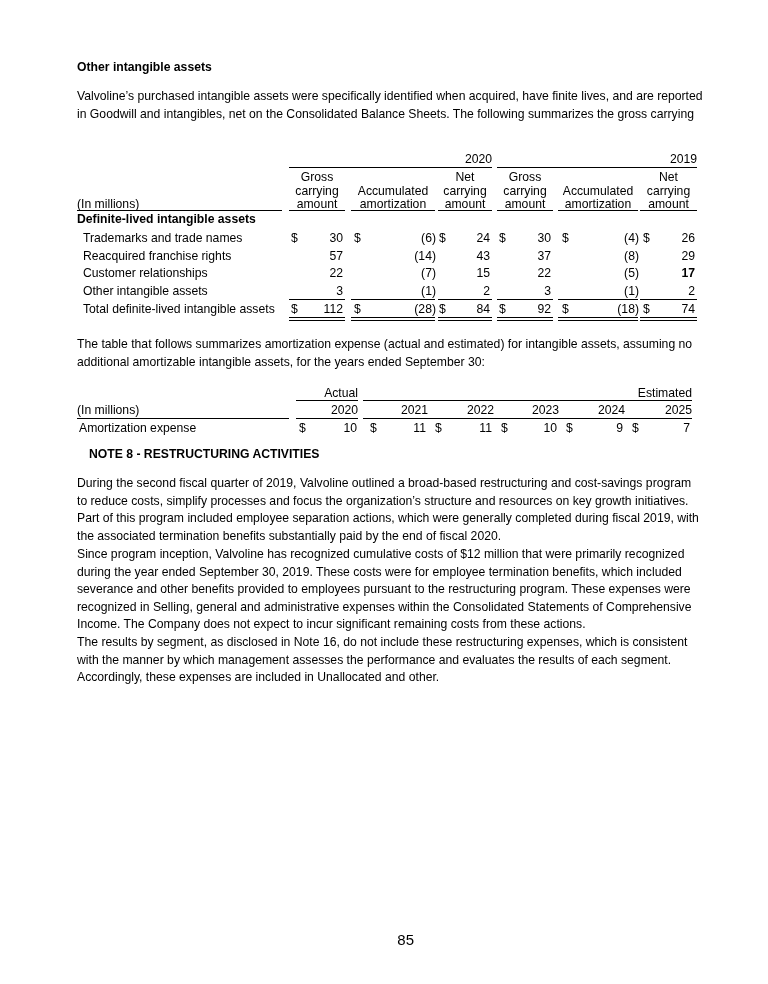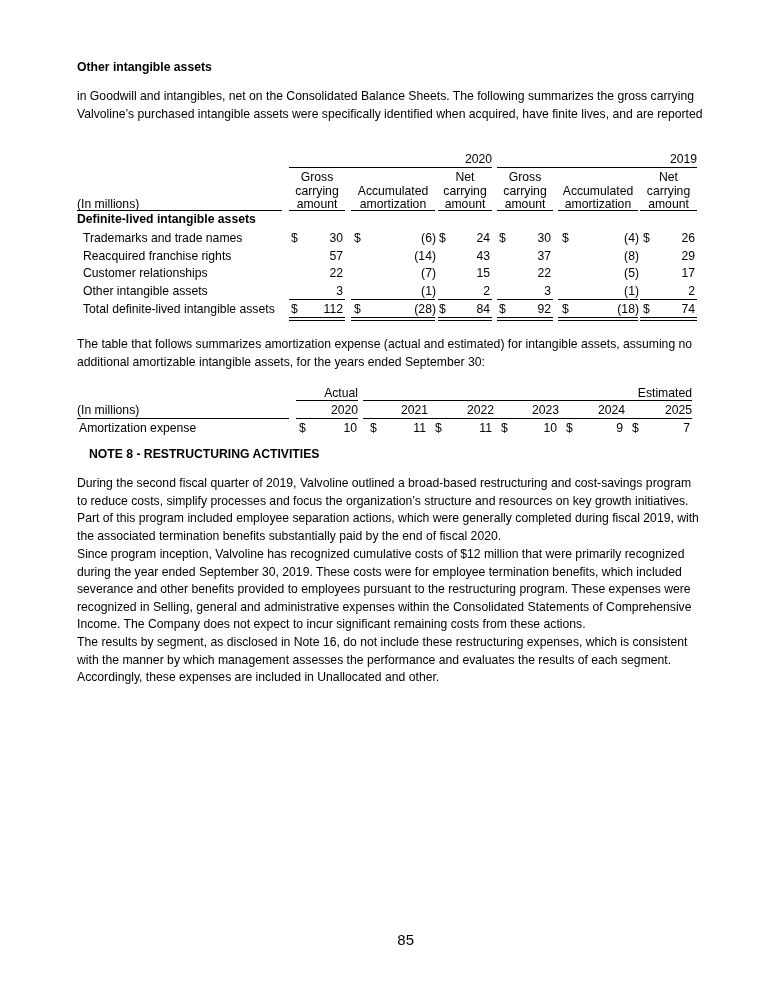--- a/index.html
+++ b/index.html
@@ -14,22 +14,22 @@
   .r { text-align:right; }
   .hdr { position:absolute; line-height:13.5px; text-align:center; }
   .cell { position:absolute; line-height:16px; white-space:nowrap; }
 </style>
 </head>
 <body>
 
 <div class="abs bold" style="left:77px;top:60px;">Other intangible assets</div>
 
 <div class="p" style="top:88px;">
+  <div>Valvoline’s purchased intangible assets were specifically identified when acquired, have finite lives, and are reported</div>
   <div>in Goodwill and intangibles, net on the Consolidated Balance Sheets. The following summarizes the gross carrying</div>
-  <div>Valvoline’s purchased intangible assets were specifically identified when acquired, have finite lives, and are reported</div>
 </div>
 
 <div>
 
   <div class="abs c" style="left:289px;width:203px;top:152px;">2020</div>
   <div class="abs c" style="left:497px;width:200px;top:152px;">2019</div>
   <div class="hline" style="left:289px;width:203px;top:167px;"></div>
   <div class="hline" style="left:497px;width:200px;top:167px;"></div>
 
   <div class="hdr" style="left:289px;width:56px;top:171px;">
@@ -99,21 +99,21 @@
     <div class="cell r" style="left:655px;width:40px;top:248px;">29</div>
   </div>
 
   <div>
     <div class="cell" style="left:83px;top:265px;text-align:right;">Customer relationships</div>
     <div class="cell r" style="left:300px;width:43px;top:265px;">22</div>
     <div class="cell r" style="left:370px;width:66px;top:265px;">(7)</div>
     <div class="cell r" style="left:450px;width:40px;top:265px;">15</div>
     <div class="cell r" style="left:510px;width:41px;top:265px;">22</div>
     <div class="cell r" style="left:575px;width:64px;top:265px;">(5)</div>
-    <div class="cell r" style="left:655px;width:40px;top:265px;">17</div>
+    <div class="cell r" style="left:655px;width:40px;top:265px;font-weight:bold;">17</div>
   </div>
 
   <div>
     <div class="cell" style="left:83px;top:283px;">Other intangible assets</div>
     <div class="cell r" style="left:300px;width:43px;top:283px;">3</div>
     <div class="cell r" style="left:370px;width:66px;top:283px;">(1)</div>
     <div class="cell r" style="left:450px;width:40px;top:283px;">2</div>
     <div class="cell r" style="left:510px;width:41px;top:283px;">3</div>
     <div class="cell r" style="left:575px;width:64px;top:283px;">(1)</div>
     <div class="cell r" style="left:655px;width:40px;top:283px;">2</div>

